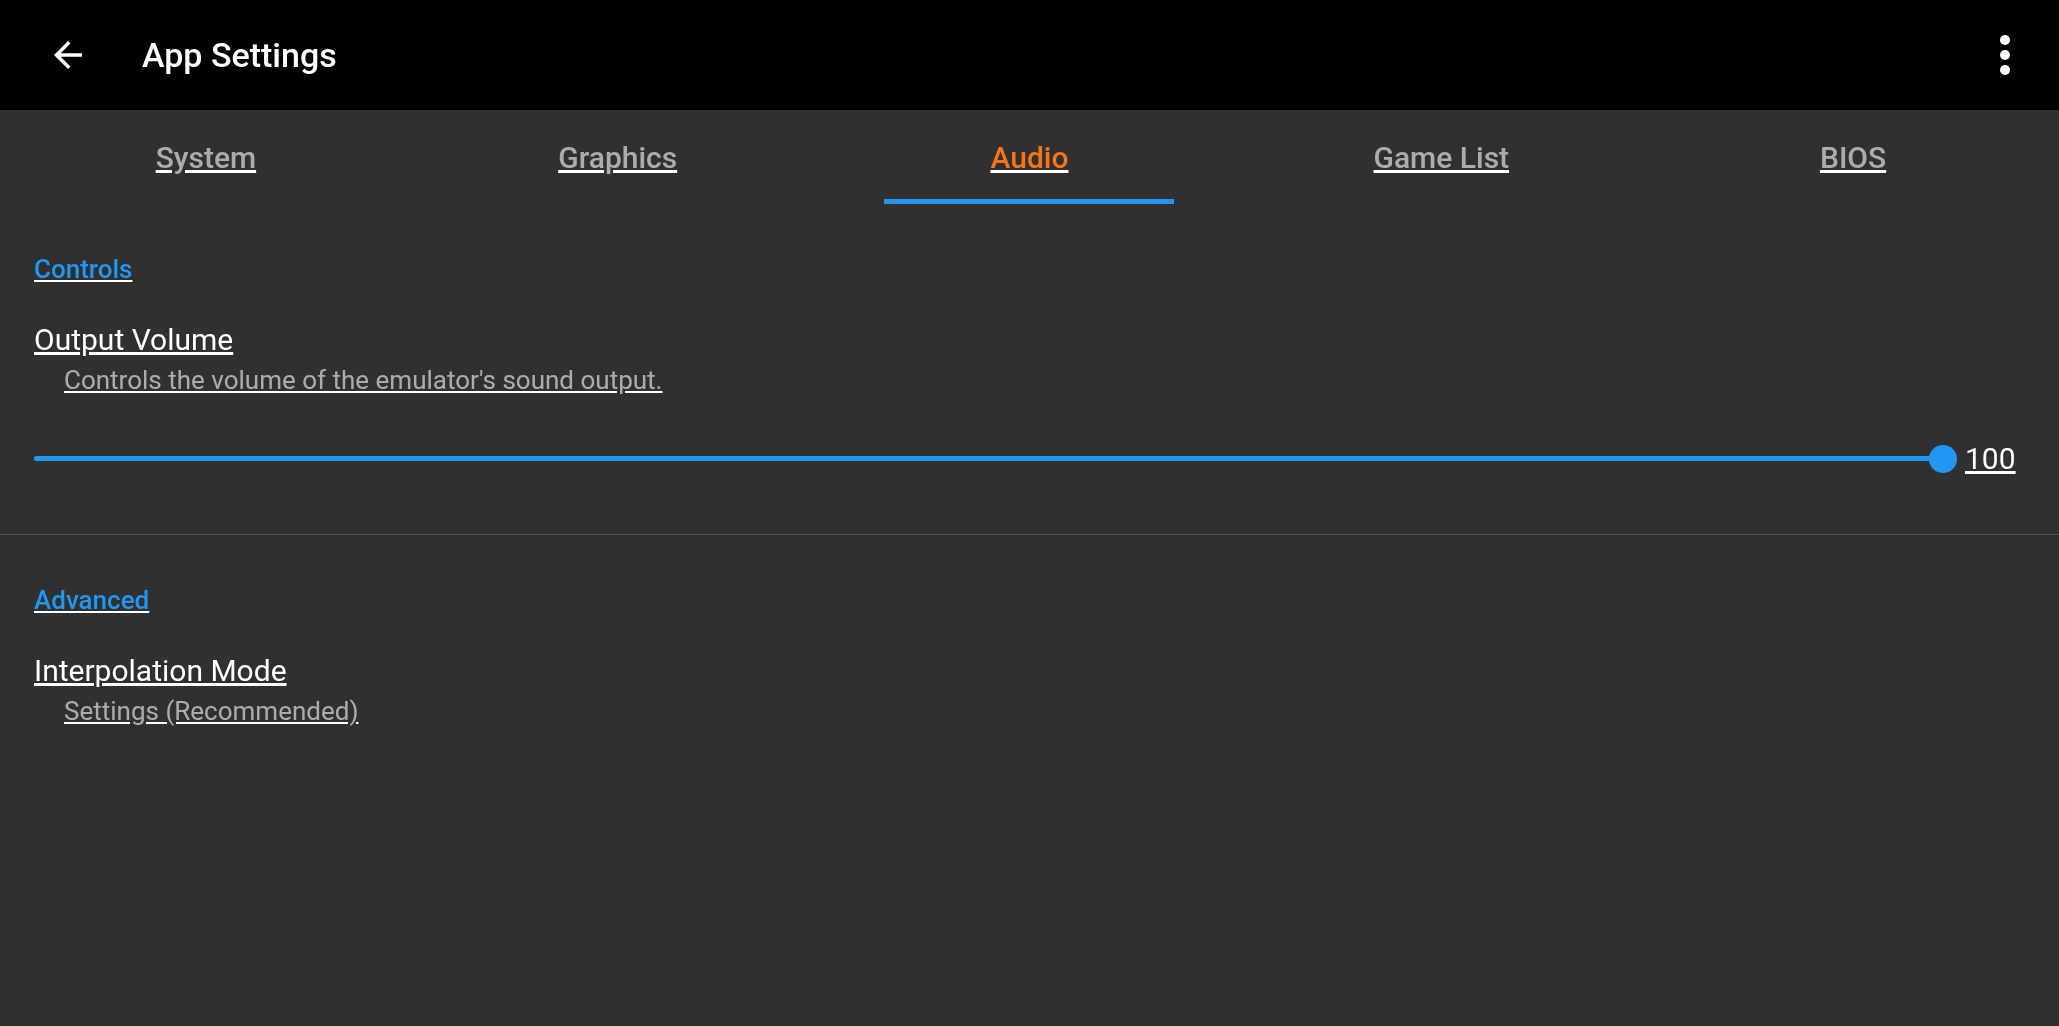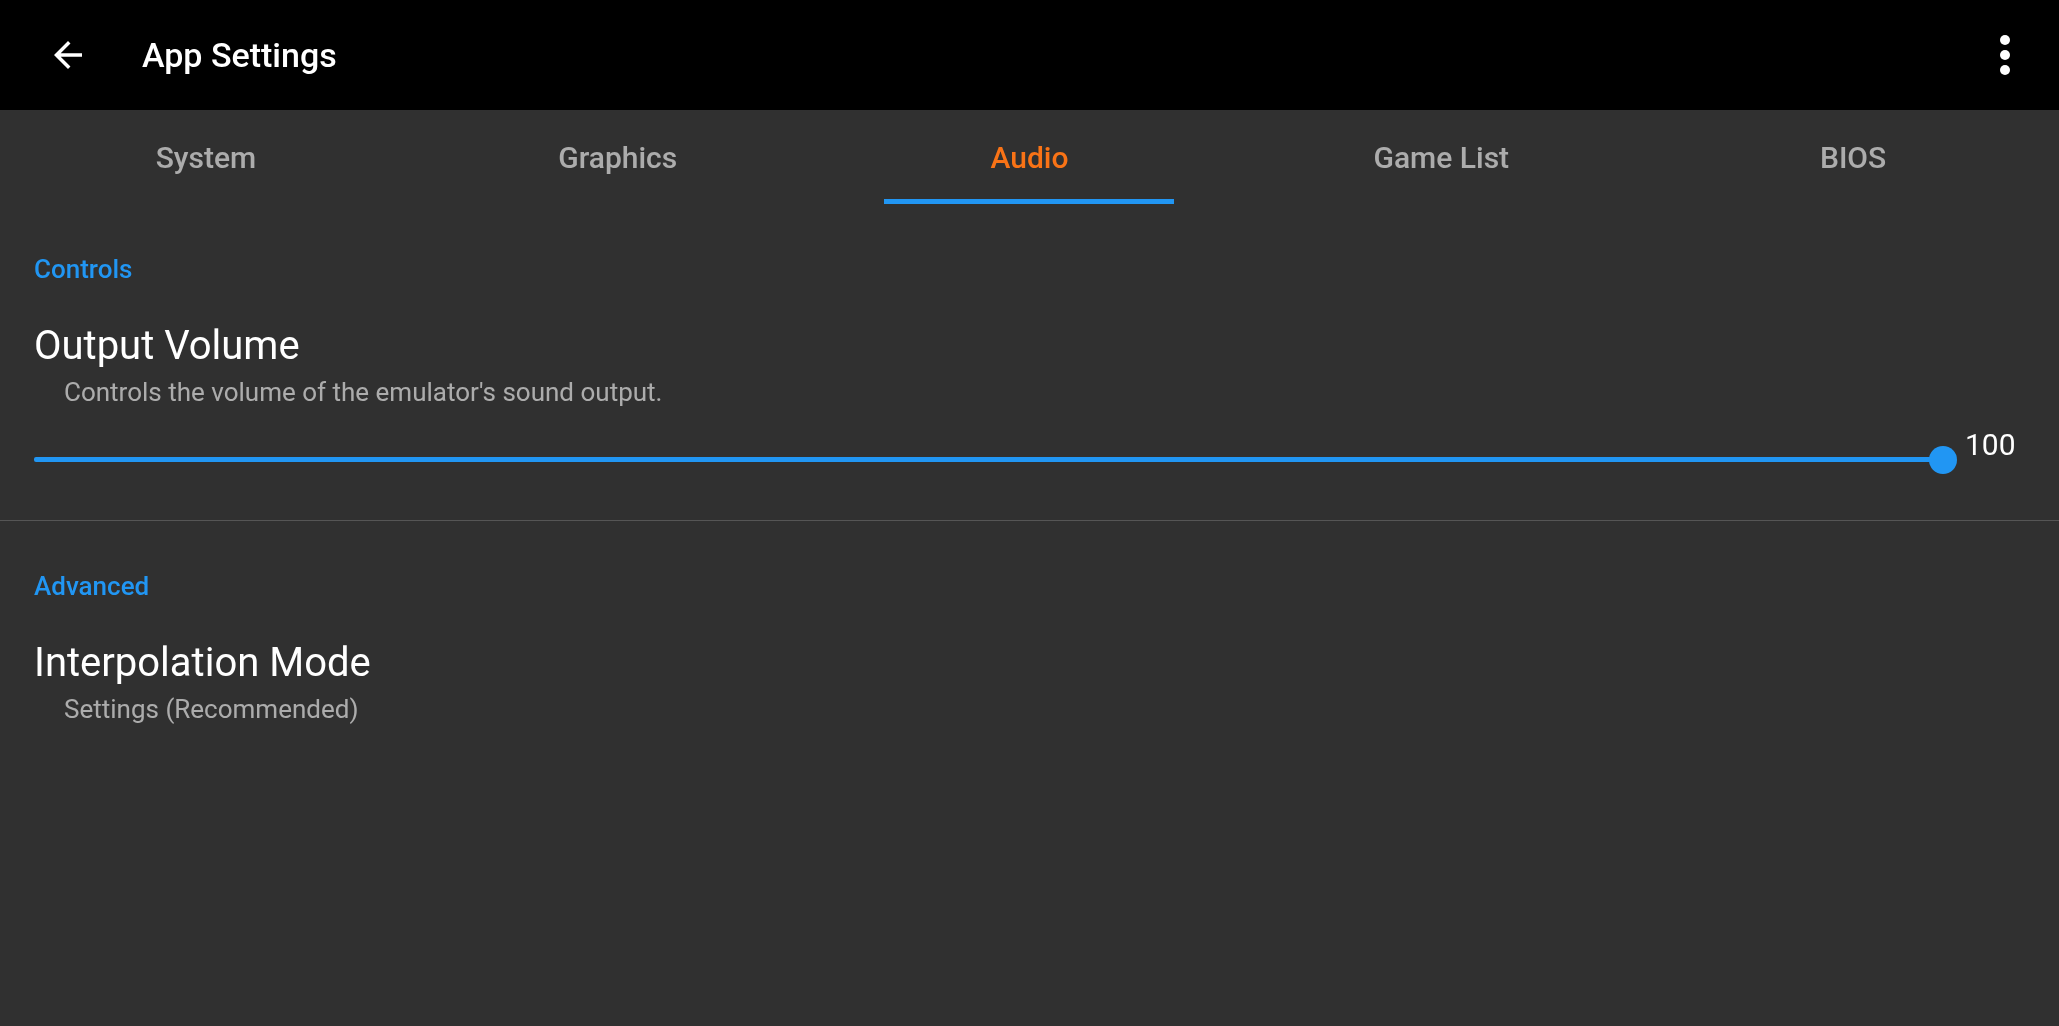--- a/index.html
+++ b/index.html
@@ -55,20 +55,21 @@
     cursor: pointer;
   }
   .overflow-btn svg {
     width: 10px;
     height: 40px;
     fill: #fff;
   }
   .content {
     background: #303030;
     min-height: calc(100% - 110px);
+    text-decoration: underline;
   }
   .tabs {
     display: flex;
     height: 94px;
   }
   .tab {
     flex: 1;
     display: flex;
     align-items: center;
     justify-content: center;
@@ -94,33 +95,33 @@
   .section {
     padding: 50px 34px 28px 34px;
   }
   .section-header {
     font-size: 26px;
     font-weight: 500;
     color: #2196f3;
     margin-bottom: 38px;
   }
   .item-title {
-    font-size: 40px;
+    font-size: 30px;
     color: #fff;
     margin-bottom: 8px;
   }
   .item-subtitle {
     font-size: 26px;
     color: rgba(255,255,255,0.6);
     margin-left: 30px;
   }
   .slider-row {
     display: flex;
-    align-items: flex-end;
-    margin-top: 20px;
+    align-items: center;
+    margin-top: 46px;
   }
   .slider-track {
     flex: 1;
     height: 5px;
     background: #2196f3;
     position: relative;
     border-radius: 2px;
   }
   .slider-thumb {
     position: absolute;

